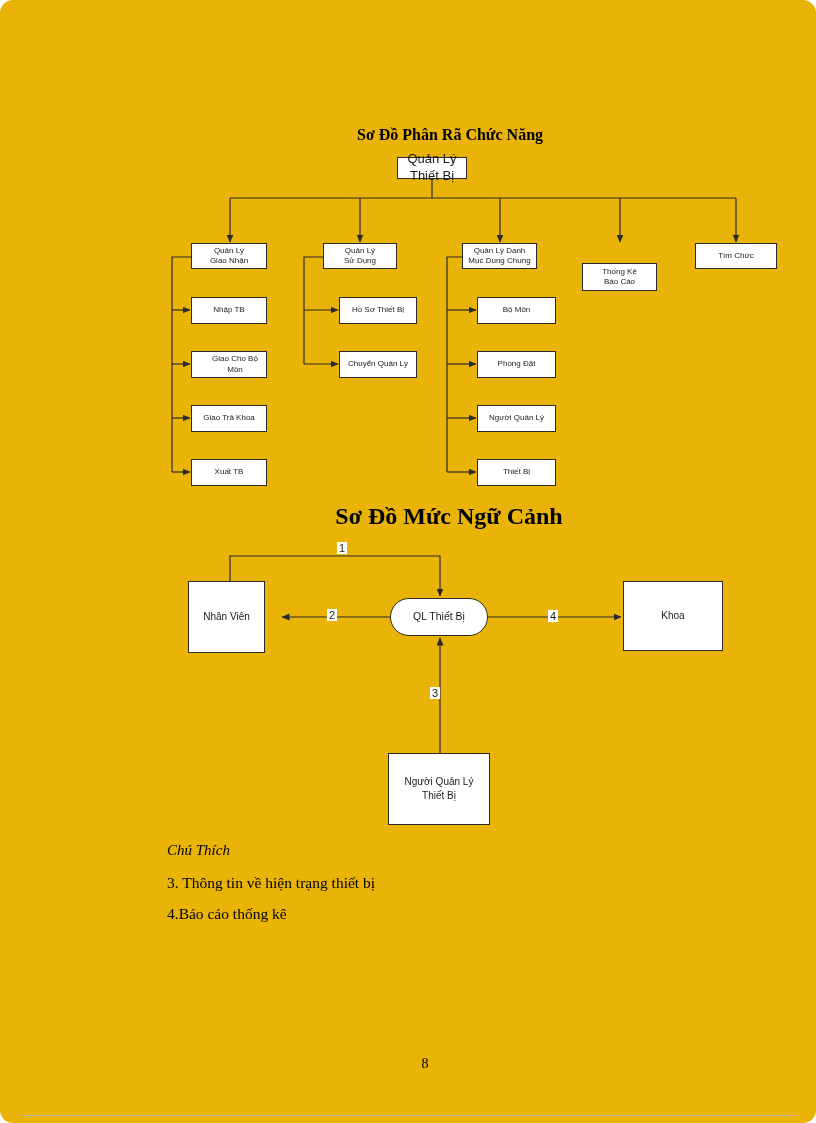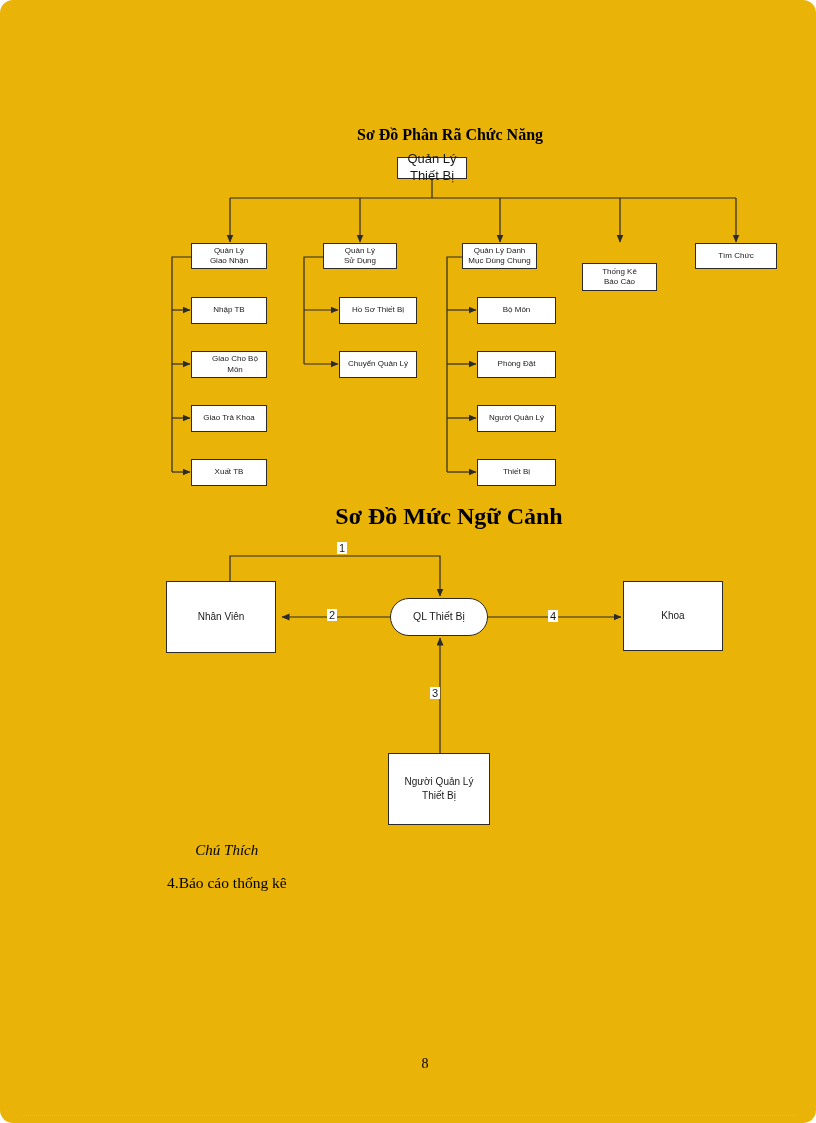--- a/index.html
+++ b/index.html
@@ -60,21 +60,20 @@
     left: 167px;
     top: 842px;
     font-family: "Liberation Serif", "DejaVu Serif", serif;
     font-size: 15.5px;
     color: #000;
   }
   .notes-heading {
     font-style: italic;
     font-size: 15px;
     margin-bottom: 15px;
-    text-align: center;
   }
   .notes p { margin-bottom: 13px; }
   .page-number {
     position: absolute;
     left: 400px;
     top: 1056px;
     width: 50px;
     text-align: center;
     font-family: "Liberation Serif", "DejaVu Serif", serif;
     font-size: 14px;
@@ -160,36 +159,37 @@
   <div class="node fn-node" style="left:339px; top:297px; width:78px; height:27px;">Hồ Sơ Thiết Bị</div>
   <div class="node fn-node" style="left:339px; top:351px; width:78px; height:27px;">Chuyển Quản Lý</div>
 
   <div class="node fn-node" style="left:477px; top:297px; width:79px; height:27px;">Bộ Môn</div>
   <div class="node fn-node" style="left:477px; top:351px; width:79px; height:27px;">Phòng Đặt</div>
   <div class="node fn-node" style="left:477px; top:405px; width:79px; height:27px;">Người Quản Lý</div>
   <div class="node fn-node" style="left:477px; top:459px; width:79px; height:27px;">Thiết Bị</div>
 
   <div class="diagram-title" style="left:449px; top:503px; font-size:24px;">Sơ Đồ Mức Ngữ Cảnh</div>
 
-  <div class="node ctx-node" style="left:166px; top:581px; width:110px; height:72px;">Nhân Viên</div>
+  <div class="node ctx-node" style="left:188px; top:581px; width:77px; height:72px;">Nhân Viên</div>
 
   <div class="node ctx-node oval" style="left:390px; top:598px; width:98px; height:38px;">QL Thiết Bị</div>
 
   <div class="node ctx-node" style="left:623px; top:581px; width:100px; height:70px;">Khoa</div>
 
   <div class="node ctx-node" style="left:388px; top:753px; width:102px; height:72px;">Người Quản Lý
 Thiết Bị</div>
 
   <div class="flow-label" style="left:337px; top:542px;">1</div>
   <div class="flow-label" style="left:327px; top:609px;">2</div>
   <div class="flow-label" style="left:430px; top:687px;">3</div>
   <div class="flow-label" style="left:548px; top:610px;">4</div>
 
   <div class="notes">
     <div class="notes-heading">Chú Thích</div>
+    <p>3. Thông tin về hiện trạng thiết bị</p>
     <p>4.Báo cáo thống kê</p>
   </div>
 
   <div class="page-number">8</div>
 
   <div class="page-break-line"></div>
 
 </div>
 
 </body></html>

